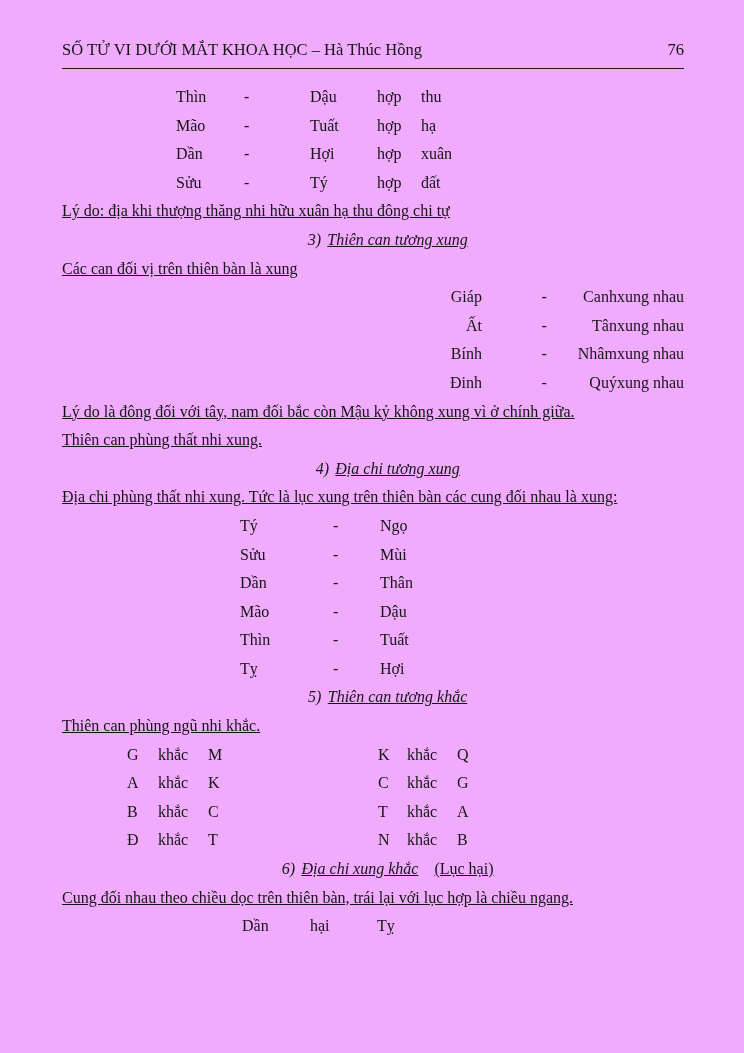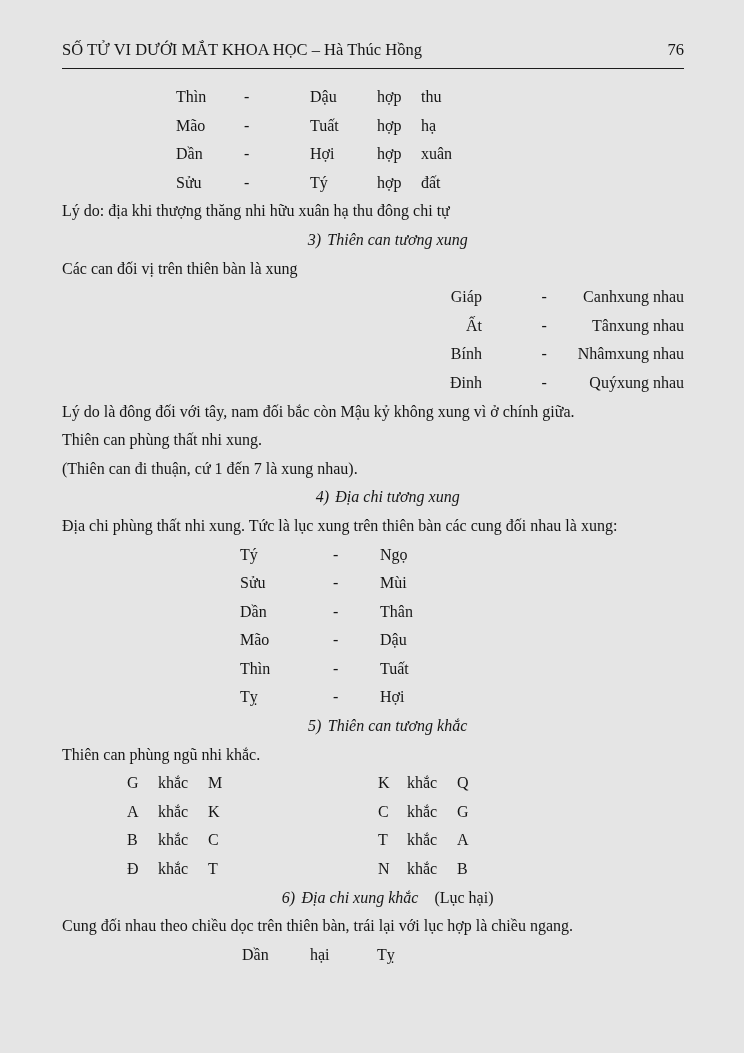--- a/index.html
+++ b/index.html
@@ -4,21 +4,21 @@
 <style>
   html, body {
     margin: 0;
     padding: 0;
     background: #ffffff;
   }
   .page {
     position: relative;
     width: 744px;
     height: 1053px;
-    background: #e5e5e5;
+    background: #f0abfc;
     color: #151515;
     font-family: "Liberation Serif", "DejaVu Serif", serif;
     font-size: 16px;
     overflow: hidden;
   }
   .header {
     display: flex;
     justify-content: space-between;
     align-items: flex-end;
     margin: 38px 60px 0 62px;
@@ -28,20 +28,21 @@
     line-height: 24px;
     white-space: nowrap;
   }
   .content {
     margin: 14px 60px 0 62px;
   }
   .line {
     height: 28.6px;
     line-height: 28.6px;
     white-space: nowrap;
+    text-decoration: underline;
   }
   .cell { display: inline-block; vertical-align: top; }
 
   
   .sec { padding-left: 23px; font-style: italic; text-align: center; }
   .sec .num { display: inline-block; width: 26px; }
   .sec .roman { font-style: normal; margin-left: 16px; }
 
   
   .t-hop { padding-left: 114px; }
@@ -115,21 +116,20 @@
     </div>
     <div class="line t-xung">
       <span class="cell c1">Bính</span><span class="cell c2">-</span><span class="cell c3">Nhâm</span><span class="cell">xung nhau</span>
     </div>
     <div class="line t-xung">
       <span class="cell c1">Đinh</span><span class="cell c2">-</span><span class="cell c3">Quý</span><span class="cell">xung nhau</span>
     </div>
 
     <div class="line">Lý do là đông đối với tây, nam đối bắc còn Mậu kỷ không xung vì ở chính giữa.</div>
     <div class="line">Thiên can phùng thất nhi xung.</div>
-    <div class="line">(Thiên can đi thuận, cứ 1 đến 7 là xung nhau).</div>
 
     <div class="line sec">
       <span class="num">4)</span><span>Địa chi tương xung</span>
     </div>
 
     <div class="line">Địa chi phùng thất nhi xung. Tức là lục xung trên thiên bàn các cung đối nhau là xung:</div>
 
     <div class="line t-lucxung">
       <span class="cell c1">Tý</span><span class="cell c2">-</span><span class="cell">Ngọ</span>
     </div>

